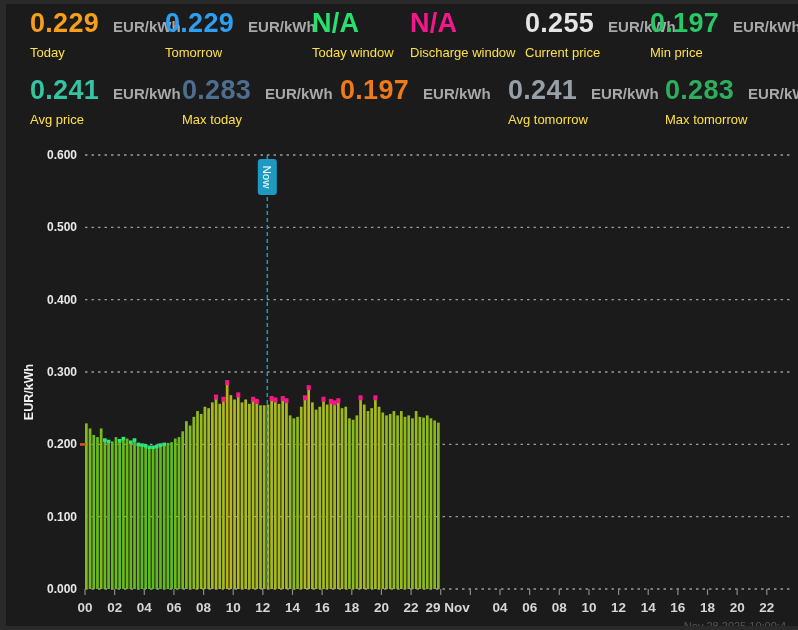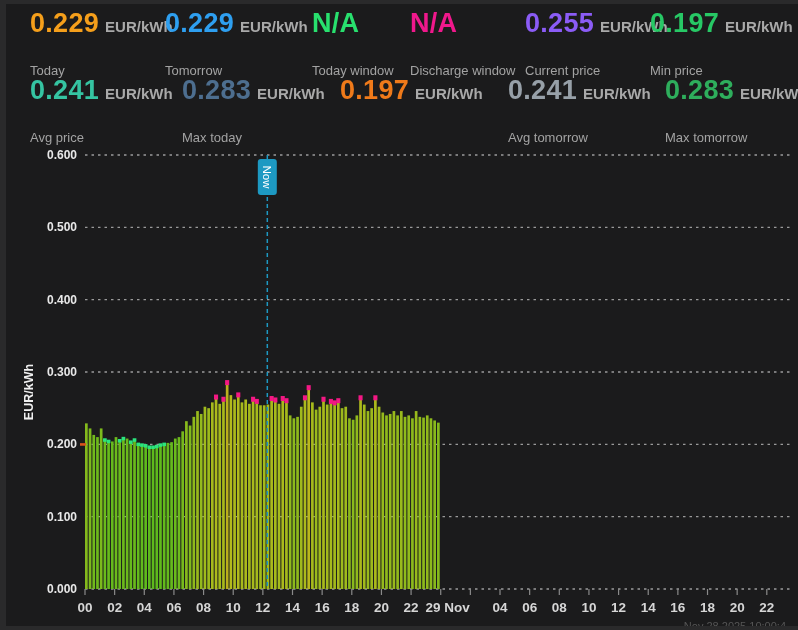--- a/index.html
+++ b/index.html
@@ -8,24 +8,24 @@
     background:#2a2a2b;
     font-family:"Liberation Sans", sans-serif;
     -webkit-font-smoothing:antialiased;
   }
   .card{
     position:absolute;left:6px;top:4px;width:792px;height:622px;
     background:#1b1b1c;overflow:hidden;
   }
   .stats{position:absolute;left:0;top:0;width:100%;height:135px;}
   .stat{position:absolute;}
-  .stat .value-row{display:flex;align-items:baseline;gap:6px;white-space:nowrap;}
+  .stat .value-row{display:flex;align-items:baseline;gap:14px;white-space:nowrap;}
   .stat .num{font-size:27px;font-weight:bold;letter-spacing:.3px;line-height:1;}
   .stat .unit{font-size:15px;font-weight:bold;color:#a9a9a9;}
-  .stat .label{margin-top:26px;font-size:13px;color:#a3a3a3;}
+  .stat .label{margin-top:8px;font-size:13px;color:#fde047;}
   
   .stat:nth-child(1){left:24px;top:6px;}
   .stat:nth-child(2){left:159px;top:6px;}
   .stat:nth-child(3){left:306px;top:6px;}
   .stat:nth-child(4){left:404px;top:6px;}
   .stat:nth-child(5){left:519px;top:6px;}
   .stat:nth-child(6){left:644px;top:6px;}
   
   .stat:nth-child(7){left:24px;top:73px;}
   .stat:nth-child(8){left:176px;top:73px;}
@@ -67,21 +67,21 @@
     </div>
     <div class="stat">
       <div class="value-row">
           <span class="num" style="color: rgb(240, 24, 140);">N/A</span>
           <span class="unit"></span>
         </div>
       <div class="label">Discharge window</div>
     </div>
     <div class="stat">
       <div class="value-row">
-          <span class="num" style="color: #8b5cf6; text-align: right;">0.255</span>
+          <span class="num" style="color: #e5e5e5; text-align: right;">0.255</span>
           <span class="unit">EUR/kWh</span>
         </div>
       <div class="label">Current price</div>
     </div>
     <div class="stat">
       <div class="value-row">
           <span class="num" style="color: rgb(39, 200, 101);">0.197</span>
           <span class="unit">EUR/kWh</span>
         </div>
       <div class="label">Min price</div>

